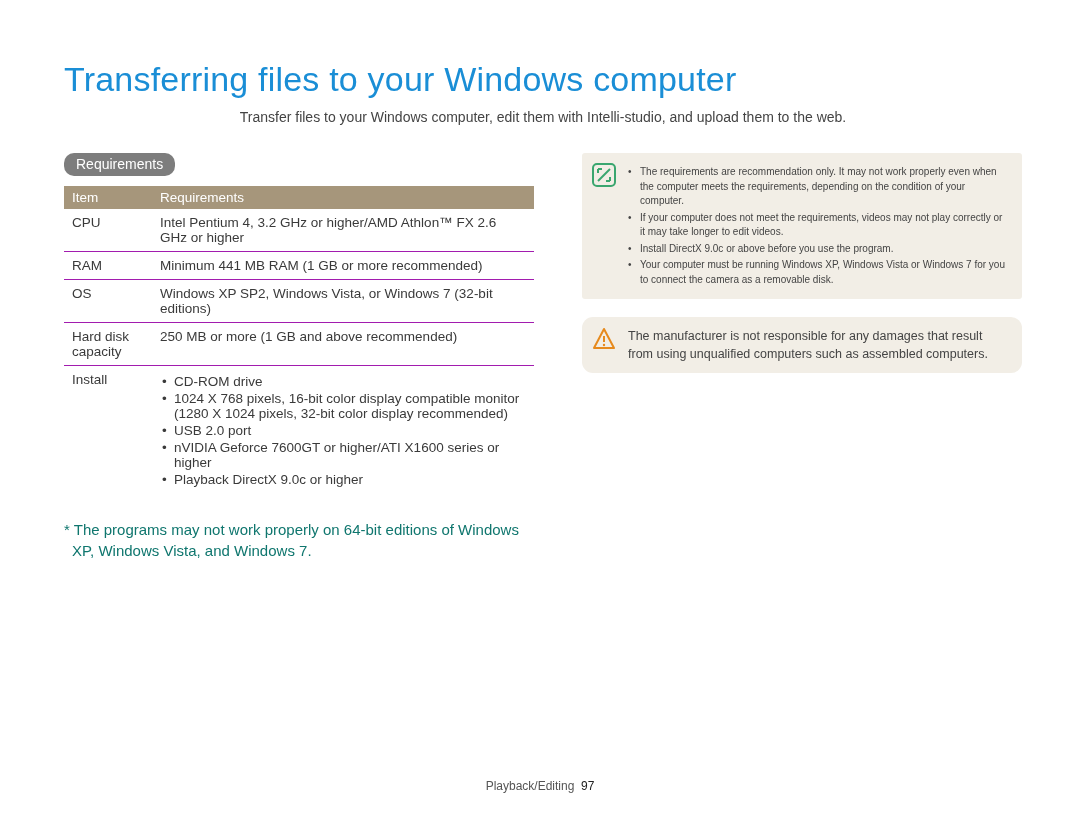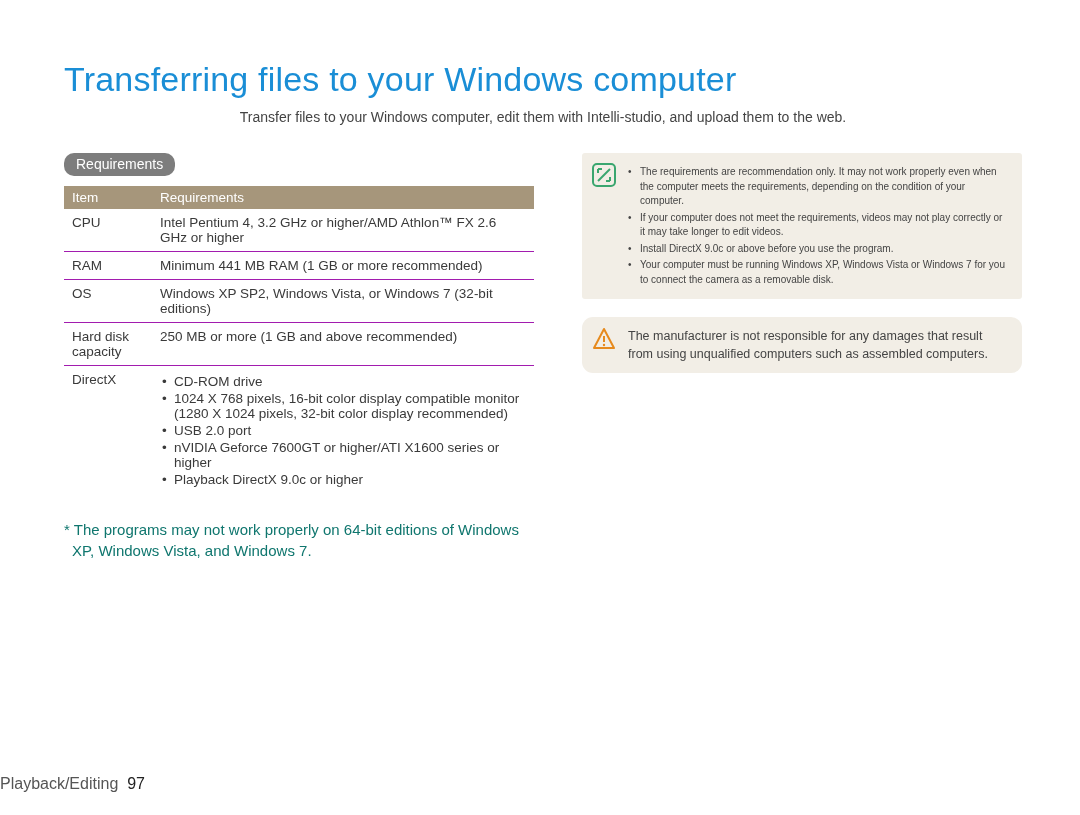--- a/index.html
+++ b/index.html
@@ -20,21 +20,21 @@
   table.req ul li { position: relative; padding-left: 14px; margin: 2px 0; }
   table.req ul li::before { content: "•"; position: absolute; left: 2px; top: 0; }
   .footnote { font-size: 15px; color: #0f766e; margin-top: 24px; padding-left: 8px; text-indent: -8px; line-height: 1.4; }
   .notebox { background: #f2eee6; border-radius: 3px; padding: 10px 12px 10px 46px; position: relative; margin-bottom: 18px; font-size: 10px; color: #444; line-height: 1.45; }
   .notebox .icon { position: absolute; left: 10px; top: 10px; width: 24px; height: 24px; }
   .notebox ul { list-style: none; }
   .notebox ul li { position: relative; padding-left: 12px; margin: 2px 0; }
   .notebox ul li::before { content: "•"; position: absolute; left: 0; top: 0; }
   .warnbox { background: #f2eee6; border-radius: 11px; padding: 10px 12px 10px 46px; position: relative; font-size: 12.5px; color: #444; line-height: 1.45; }
   .warnbox .icon { position: absolute; left: 10px; top: 10px; width: 24px; height: 24px; }
-  .page-footer { position: absolute; bottom: 22px; left: 0; width: 100%; font-size: 16px; color: #555; }
+  .page-footer { position: absolute; bottom: 22px; left: 0; width: 100%; text-align: center; font-size: 12px; color: #555; }
   .page-footer .num { color: #222; }
 </style>
 </head>
 <body>
 
 <div class="page">
   <h1 class="title">Transferring files to your Windows computer</h1>
   <p class="intro">Transfer files to your Windows computer, edit them with Intelli-studio, and upload them to the web.</p>
 
   <div class="columns">
@@ -59,21 +59,21 @@
           </tr>
           <tr>
             <td>OS</td>
             <td>Windows XP SP2, Windows Vista, or Windows 7 (32-bit editions)</td>
           </tr>
           <tr>
             <td>Hard disk capacity</td>
             <td>250 MB or more (1 GB and above recommended)</td>
           </tr>
           <tr>
-            <td>DirectX</td>
+            <td>Install</td>
             <td>
               <ul>
                 <li>CD-ROM drive</li>
                 <li>1024 X 768 pixels, 16-bit color display compatible monitor (1280 X 1024 pixels, 32-bit color display recommended)</li>
                 <li>USB 2.0 port</li>
                 <li>nVIDIA Geforce 7600GT or higher/ATI X1600 series or higher</li>
                 <li>Playback DirectX 9.0c or higher</li>
               </ul>
             </td>
           </tr>

